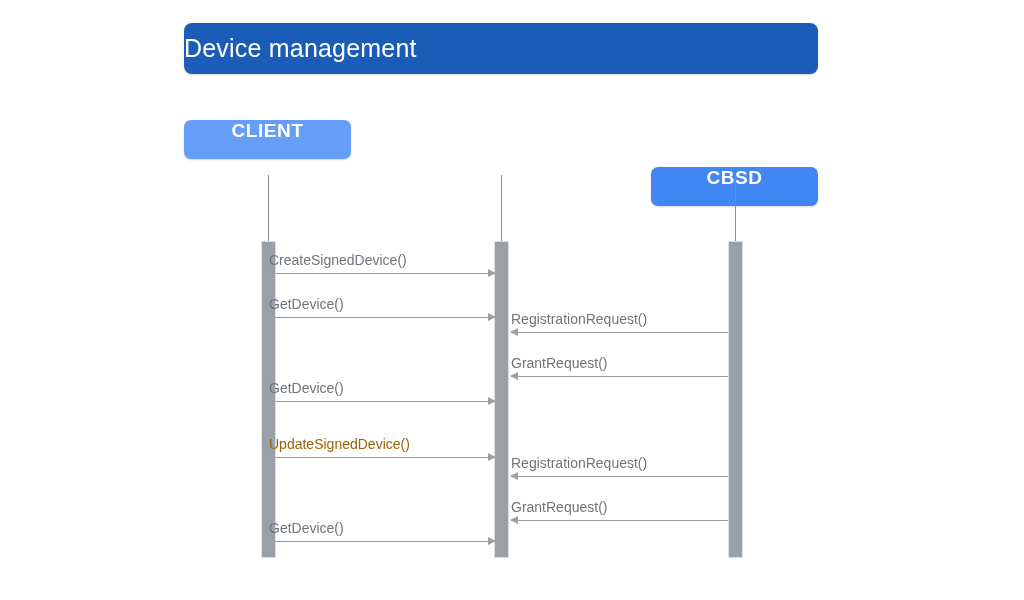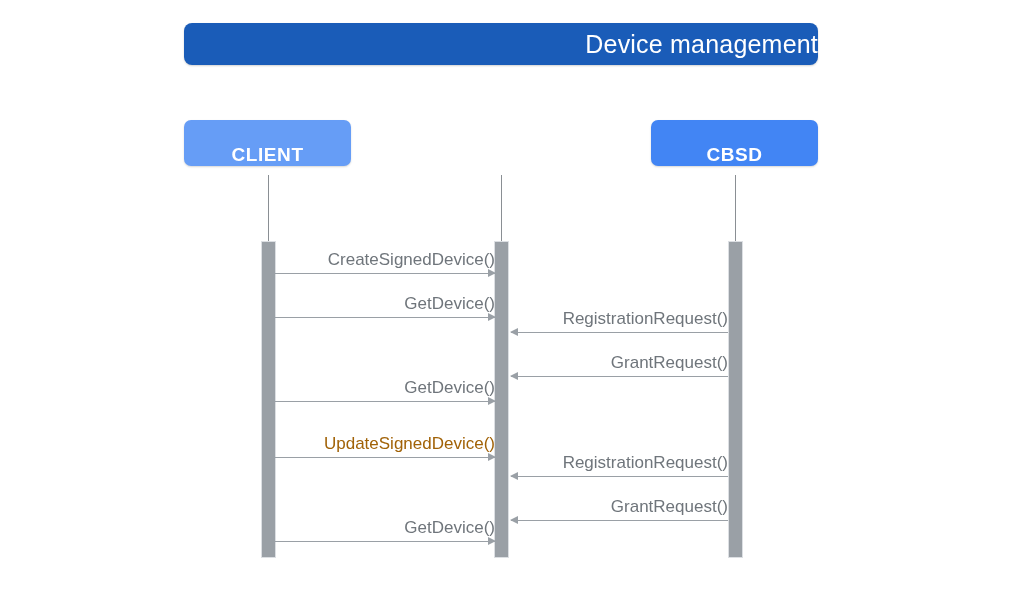--- a/index.html
+++ b/index.html
@@ -21,45 +21,45 @@
     height: 600px;
     background: #ffffff;
   }
 
   
   .title-bar {
     position: absolute;
     left: 184px;
     top: 23px;
     width: 634px;
-    height: 42px;
+    height: 51px;
     border-radius: 8px;
     background: #1a5cb8;
     display: flex;
     align-items: center;
-    justify-content: flex-end;
+    justify-content: flex-start;
     box-shadow: 0 1px 2px rgba(0,0,0,0.18);
   }
   .title-text {
     color: #ffffff;
     font-size: 25px;
     font-weight: 400;
     letter-spacing: 0.2px;
     font-family: "Liberation Sans", sans-serif;
   }
 
   
   .participant {
     position: absolute;
     top: 120px;
     width: 167px;
-    height: 46px;
+    height: 39px;
     border-radius: 7px;
     display: flex;
-    align-items: flex-end;
+    align-items: flex-start;
     justify-content: center;
     box-shadow: 0 1px 2px rgba(0,0,0,0.16);
   }
   .participant-label {
     color: #ffffff;
     font-size: 19px;
     font-weight: 700;
     letter-spacing: 0.6px;
     font-family: "Liberation Sans", sans-serif;
   }
@@ -107,43 +107,43 @@
     border-left: 8px solid #9aa0a6;
   }
   .message.dir-left .msg-head {
     left: -1px;
     border-right: 8px solid #9aa0a6;
   }
   .message .msg-label {
     position: absolute;
     bottom: 6px;
     width: 100%;
-    text-align: right;
+    text-align: left;
     color: #6f757b;
-    font-size: 17px;
+    font-size: 14px;
     font-family: "Liberation Sans", sans-serif;
     white-space: nowrap;
     line-height: 16px;
   }
 </style>
 </head>
 <body>
 
 <div id="diagram-canvas">
 
   <div class="title-bar">
     <span class="title-text">Device management</span>
   </div>
 
   <div class="participant" id="participant-client" style="left: 184px; background: rgb(102, 157, 246);">
     <span class="participant-label">CLIENT</span>
   </div>
 
 
-  <div class="participant" id="participant-cbsd" style="left: 651px; background: rgb(66, 133, 244);">
+  <div class="participant" id="participant-cbsd" style="left: 651px; background: rgb(66, 133, 244); margin-top: 47px;">
     <span class="participant-label">CBSD</span>
   </div>
 
   <div class="lifeline" id="lifeline-client" style="left: 268px; height: 66px;"></div>
   <div class="lifeline" id="lifeline-sas" style="left: 501px; height: 66px;"></div>
   <div class="lifeline" id="lifeline-cbsd" style="left: 735px; height: 66px;"></div>
 
   <div class="activation" id="activation-client" style="left: 261px; top: 241px; height: 317px;"></div>
   <div class="activation" id="activation-sas" style="left: 494px; top: 241px; height: 317px;"></div>
   <div class="activation" id="activation-cbsd" style="left: 728px; top: 241px; height: 317px;"></div>

